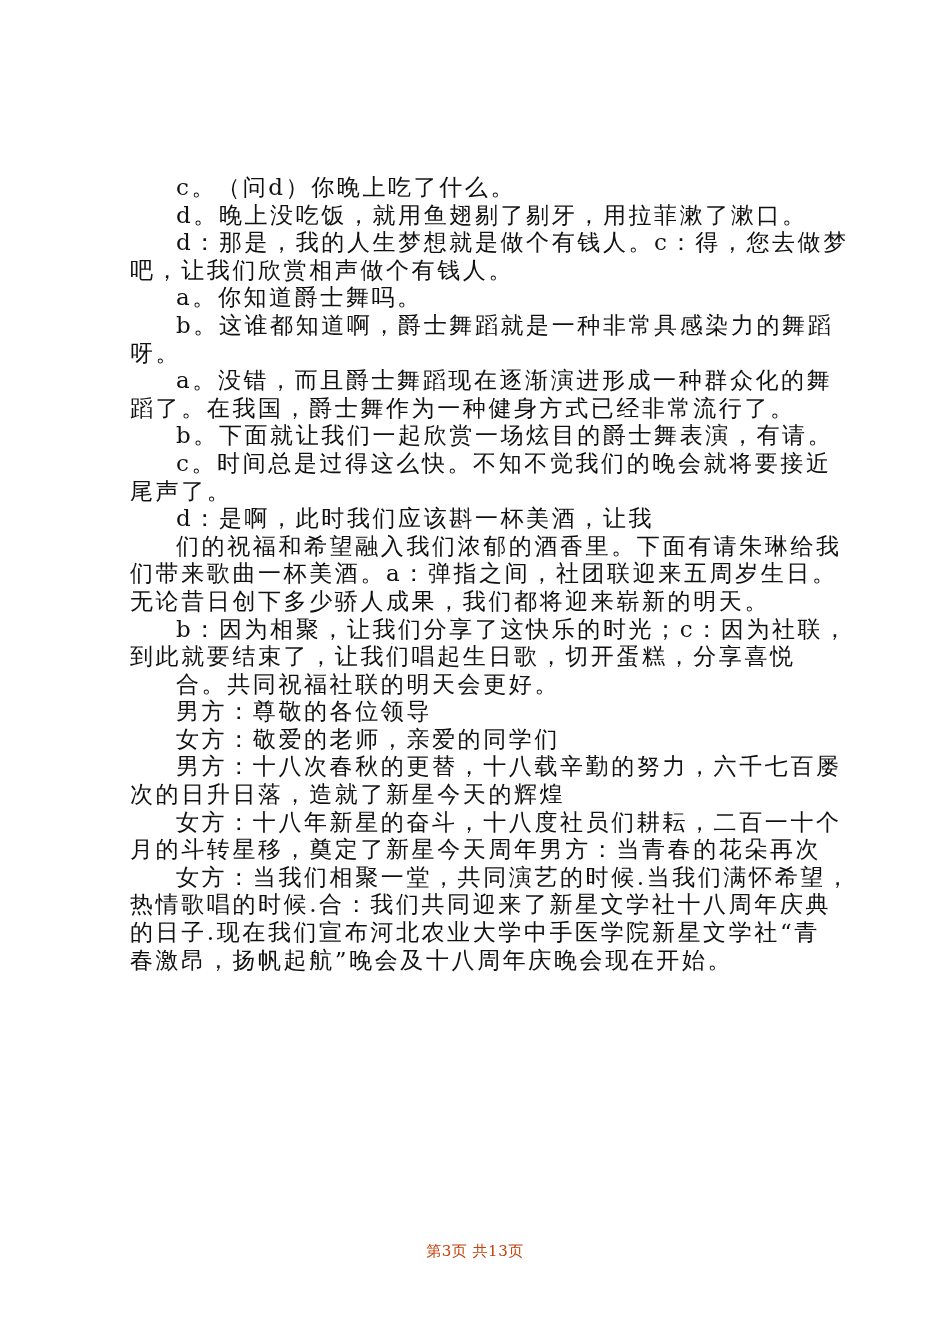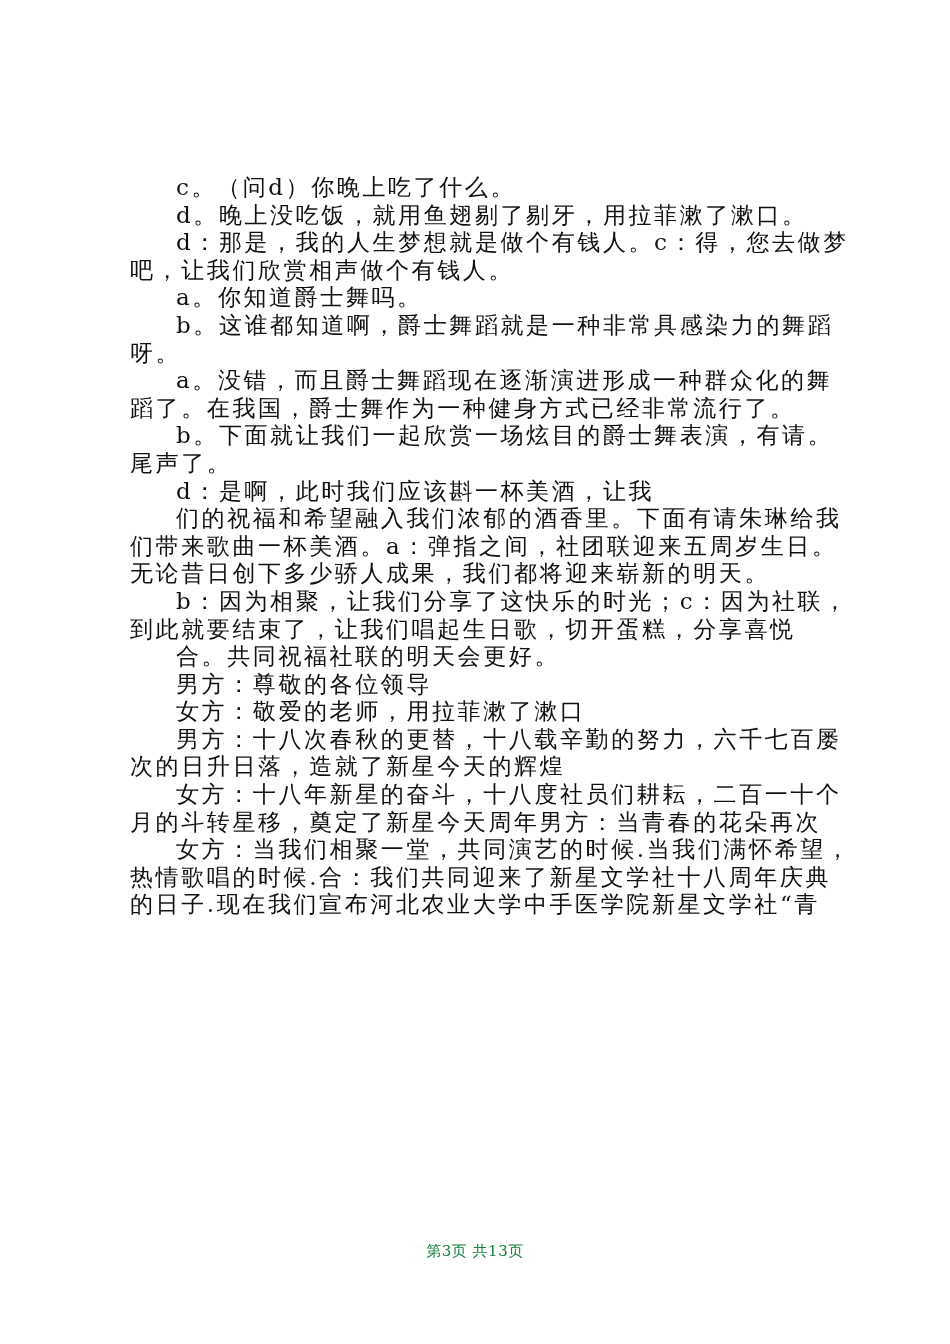--- a/index.html
+++ b/index.html
@@ -37,51 +37,53 @@
   }
   .line.indent { padding-left: 46px; }
   .footer {
     position: absolute;
     left: 0;
     width: 950px;
     top: 1242px;
     text-align: center;
     font-size: 15px;
     letter-spacing: 0.5px;
-    color: #15803d;
+    color: #c2410c;
   }
 </style>
 </head>
 <body>
 
 <div class="page">
   <div class="content">
     <span class="line indent">c。（问d）你晚上吃了什么。</span>
     <span class="line indent">d。晚上没吃饭，就用鱼翅剔了剔牙，用拉菲漱了漱口。</span>
     <span class="line indent">d：那是，我的人生梦想就是做个有钱人。c：得，您去做梦</span>
     <span class="line">吧，让我们欣赏相声做个有钱人。</span>
     <span class="line indent">a。你知道爵士舞吗。</span>
     <span class="line indent">b。这谁都知道啊，爵士舞蹈就是一种非常具感染力的舞蹈</span>
     <span class="line">呀。</span>
     <span class="line indent">a。没错，而且爵士舞蹈现在逐渐演进形成一种群众化的舞</span>
     <span class="line">蹈了。在我国，爵士舞作为一种健身方式已经非常流行了。</span>
     <span class="line indent">b。下面就让我们一起欣赏一场炫目的爵士舞表演，有请。</span>
+    <span class="line indent">c。时间总是过得这么快。不知不觉我们的晚会就将要接近</span>
     <span class="line">尾声了。</span>
     <span class="line indent">d：是啊，此时我们应该斟一杯美酒，让我</span>
     <span class="line indent">们的祝福和希望融入我们浓郁的酒香里。下面有请朱琳给我</span>
     <span class="line">们带来歌曲一杯美酒。a：弹指之间，社团联迎来五周岁生日。</span>
     <span class="line">无论昔日创下多少骄人成果，我们都将迎来崭新的明天。</span>
     <span class="line indent">b：因为相聚，让我们分享了这快乐的时光；c：因为社联，</span>
     <span class="line">到此就要结束了，让我们唱起生日歌，切开蛋糕，分享喜悦</span>
     <span class="line indent">合。共同祝福社联的明天会更好。</span>
     <span class="line indent">男方：尊敬的各位领导</span>
-    <span class="line indent">女方：敬爱的老师，用拉菲漱了漱口</span>
+    <span class="line indent">女方：敬爱的老师，亲爱的同学们</span>
     <span class="line indent">男方：十八次春秋的更替，十八载辛勤的努力，六千七百屡</span>
     <span class="line">次的日升日落，造就了新星今天的辉煌</span>
     <span class="line indent">女方：十八年新星的奋斗，十八度社员们耕耘，二百一十个</span>
     <span class="line">月的斗转星移，奠定了新星今天周年男方：当青春的花朵再次</span>
     <span class="line indent">女方：当我们相聚一堂，共同演艺的时候.当我们满怀希望，</span>
     <span class="line">热情歌唱的时候.合：我们共同迎来了新星文学社十八周年庆典</span>
     <span class="line">的日子.现在我们宣布河北农业大学中手医学院新星文学社“青</span>
+    <span class="line">春激昂，扬帆起航”晚会及十八周年庆晚会现在开始。</span>
   </div>
 
   <div class="footer">第3页 共13页</div>
 </div>
 
 </body></html>

